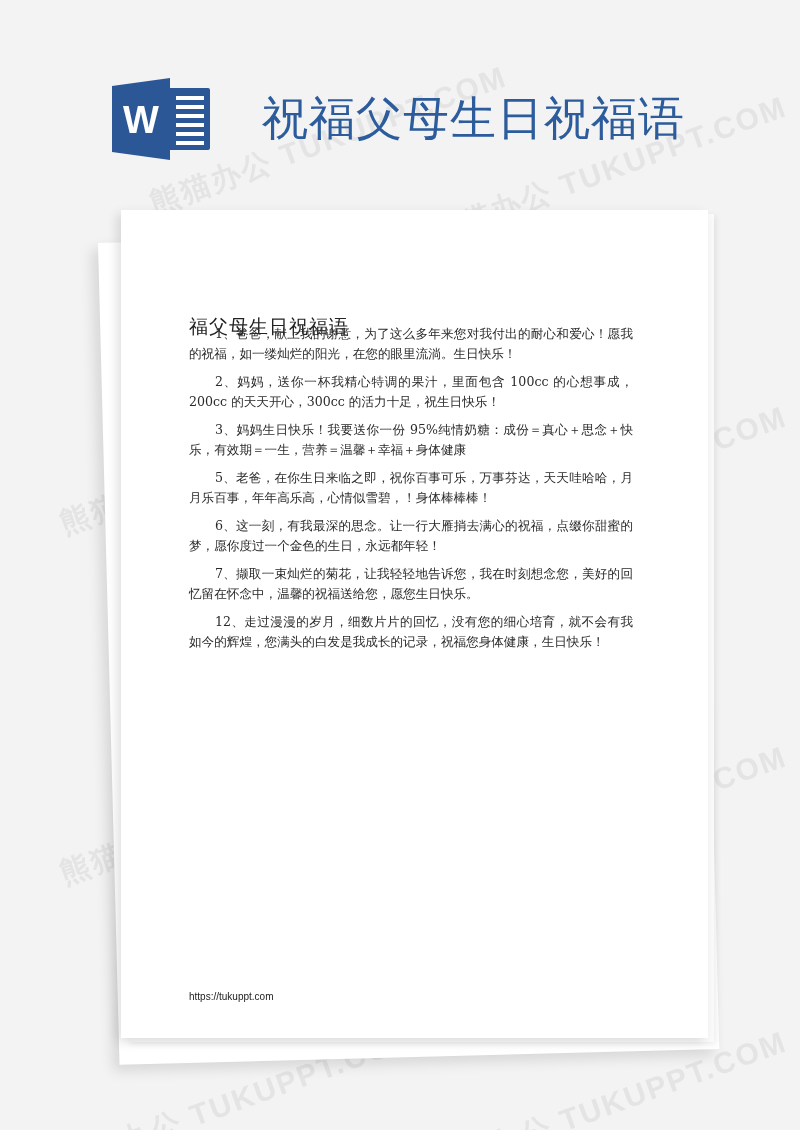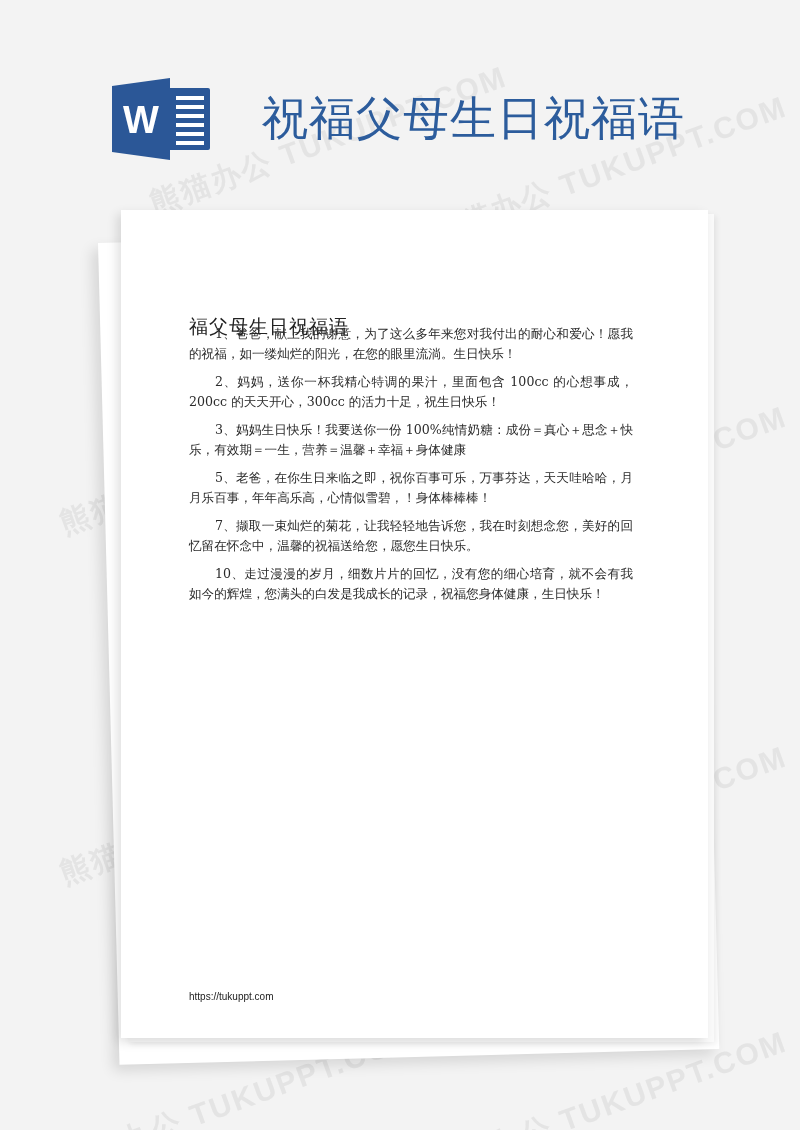--- a/index.html
+++ b/index.html
@@ -94,19 +94,20 @@
 </div>
 
 <div class="page-back"></div>
 <div class="page-back2"></div>
 
 <div class="page">
   <div class="doc-title">福父母生日祝福语</div>
   <div class="body-text">
     <p class="para">1、爸爸，献上我的谢意，为了这么多年来您对我付出的耐心和爱心！愿我的祝福，如一缕灿烂的阳光，在您的眼里流淌。生日快乐！</p>
     <p class="para">2、妈妈，送你一杯我精心特调的果汁，里面包含 100cc 的心想事成，200cc 的天天开心，300cc 的活力十足，祝生日快乐！</p>
-    <p class="para">3、妈妈生日快乐！我要送你一份 100%纯情奶糖：成份＝真心＋思念＋快乐，有效期＝一生，营养＝温馨＋幸福＋身体健康</p>
+    <p class="para">3、妈妈生日快乐！我要送你一份 95%纯情奶糖：成份＝真心＋思念＋快乐，有效期＝一生，营养＝温馨＋幸福＋身体健康</p>
     <p class="para">5、老爸，在你生日来临之即，祝你百事可乐，万事芬达，天天哇哈哈，月月乐百事，年年高乐高，心情似雪碧，！身体棒棒棒！</p>
+    <p class="para">6、这一刻，有我最深的思念。让一行大雁捎去满心的祝福，点缀你甜蜜的梦，愿你度过一个金色的生日，永远都年轻！</p>
     <p class="para">7、撷取一束灿烂的菊花，让我轻轻地告诉您，我在时刻想念您，美好的回忆留在怀念中，温馨的祝福送给您，愿您生日快乐。</p>
-    <p class="para">10、走过漫漫的岁月，细数片片的回忆，没有您的细心培育，就不会有我如今的辉煌，您满头的白发是我成长的记录，祝福您身体健康，生日快乐！</p>
+    <p class="para">12、走过漫漫的岁月，细数片片的回忆，没有您的细心培育，就不会有我如今的辉煌，您满头的白发是我成长的记录，祝福您身体健康，生日快乐！</p>
   </div>
   <div class="page-url">https://tukuppt.com</div>
 </div>
 
 </body></html>

